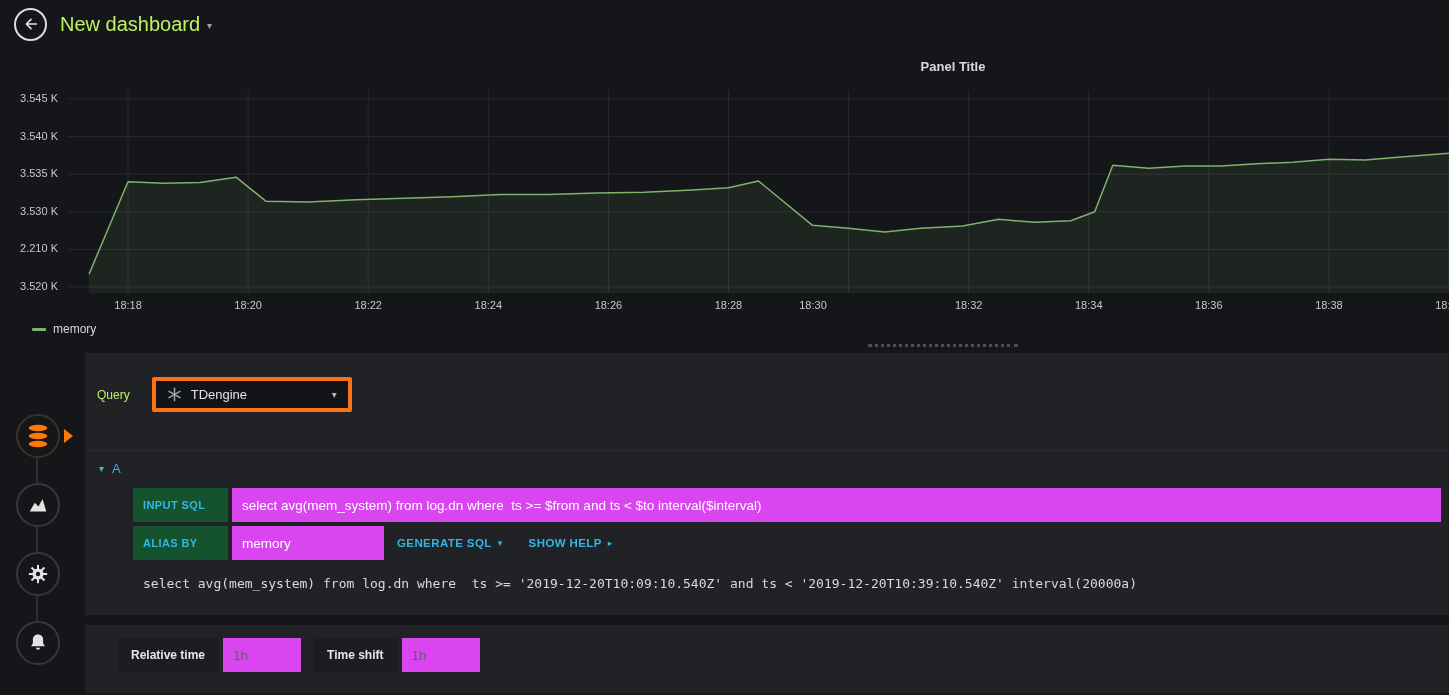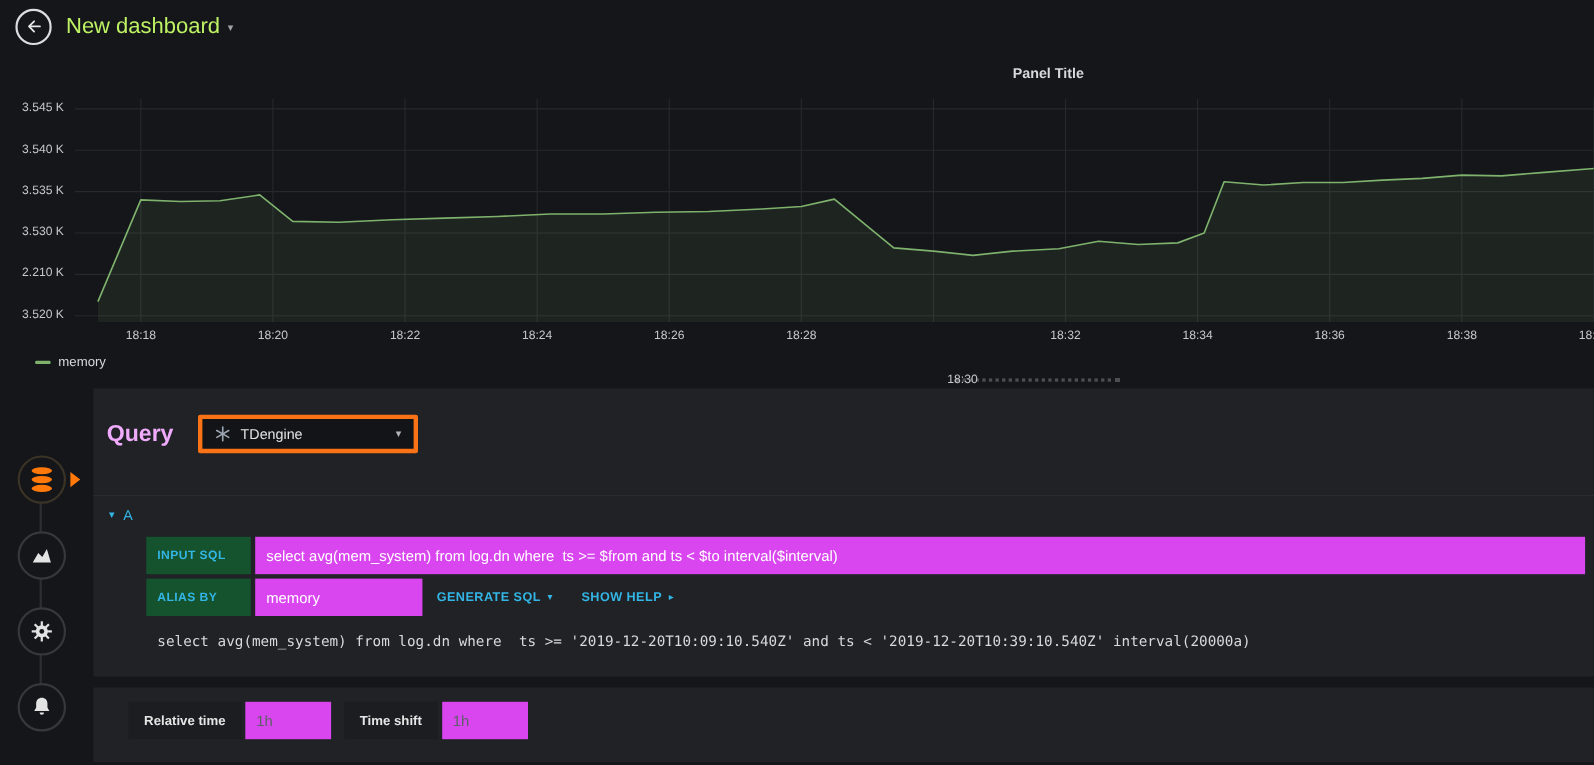--- a/index.html
+++ b/index.html
@@ -54,21 +54,21 @@
   }
   .tab-circle.active { border-color:#3a3326; }
   .tab-circle.active::after {
     content:""; position:absolute; right:-15px; top:50%; transform:translateY(-50%);
     border-left:9px solid #ff780a; border-top:7px solid transparent; border-bottom:7px solid transparent;
   }
 
   .editor-main { flex:1; min-width:0; margin-left:10px; display:flex; flex-direction:column; }
   .query-card { background:#202226; padding-bottom:24px; }
   .query-header { display:flex; align-items:center; padding:24px 0 18px 12px; }
-  .query-title { font-size:21px; font-weight:700; color:#f0abfc; margin-right:22px; }
+  .query-title { font-size:12px; font-weight:400; color:#bef264; margin-right:22px; }
   .ds-picker {
     width:200px; height:35px; background:#121417; border:4px solid #f97316; border-radius:2px;
     display:flex; align-items:center; gap:9px; padding:0 11px; cursor:pointer;
   }
   .ds-name { font-size:13px; color:#e3e3e3; }
   .ds-caret { margin-left:auto; font-size:10px; color:#b0b3b8; }
 
   .ref-header {
     margin-top:20px; border-top:1px solid #2a2c31;
     padding:10px 0 12px 14px; display:flex; align-items:center; gap:8px;
@@ -160,21 +160,21 @@
         <polygon points="21.0,184.2 60.0,91.7 96.1,93.2 132.1,92.5 168.1,87.2 198.1,111.3 240.2,112.0 288.2,109.8 336.2,108.3 384.3,106.8 432.3,104.5 480.3,104.5 528.4,103.0 576.4,102.3 624.5,100.0 660.5,97.7 690.5,91.0 744.5,135.3 780.6,138.3 816.6,142.1 852.6,138.3 894.6,136.1 930.7,129.3 966.7,132.3 1002.7,130.8 1026.7,121.8 1044.8,75.2 1080.8,78.2 1116.8,75.9 1152.8,75.9 1188.9,73.7 1224.9,72.2 1260.9,69.2 1296.9,69.9 1333.0,66.9 1381.0,63.2 1381.0,203 21.0,203" fill="rgba(126,178,109,0.10)"></polygon>
         <polyline points="21.0,184.2 60.0,91.7 96.1,93.2 132.1,92.5 168.1,87.2 198.1,111.3 240.2,112.0 288.2,109.8 336.2,108.3 384.3,106.8 432.3,104.5 480.3,104.5 528.4,103.0 576.4,102.3 624.5,100.0 660.5,97.7 690.5,91.0 744.5,135.3 780.6,138.3 816.6,142.1 852.6,138.3 894.6,136.1 930.7,129.3 966.7,132.3 1002.7,130.8 1026.7,121.8 1044.8,75.2 1080.8,78.2 1116.8,75.9 1152.8,75.9 1188.9,73.7 1224.9,72.2 1260.9,69.2 1296.9,69.9 1333.0,66.9 1381.0,63.2" fill="none" stroke="#7eb26d" stroke-width="1.5" stroke-linejoin="round"></polyline>
       </svg>
     <div id="x-axis">
         <div class="x-tick" style="left: 118.043px;">18:18</div>
         <div class="x-tick" style="left: 238.13px;">18:20</div>
         <div class="x-tick" style="left: 358.217px;">18:22</div>
         <div class="x-tick" style="left: 478.304px;">18:24</div>
         <div class="x-tick" style="left: 598.391px;">18:26</div>
         <div class="x-tick" style="left: 718.478px;">18:28</div>
-        <div class="x-tick" style="left: 865px; margin-top: 40px;">18:30</div>
+        <div class="x-tick" style="left: 803px;">18:30</div>
         <div class="x-tick" style="left: 958.652px;">18:32</div>
         <div class="x-tick" style="left: 1078.74px;">18:34</div>
         <div class="x-tick" style="left: 1198.83px;">18:36</div>
         <div class="x-tick" style="left: 1318.91px;">18:38</div>
         <div class="x-tick" style="left: 1439px;">18:40</div>
       </div>
   </div>
   <div class="legend">
     <span class="legend-swatch" id="legend-swatch" style="background: rgb(126, 178, 109);"></span>
     <span class="legend-label">memory</span>

